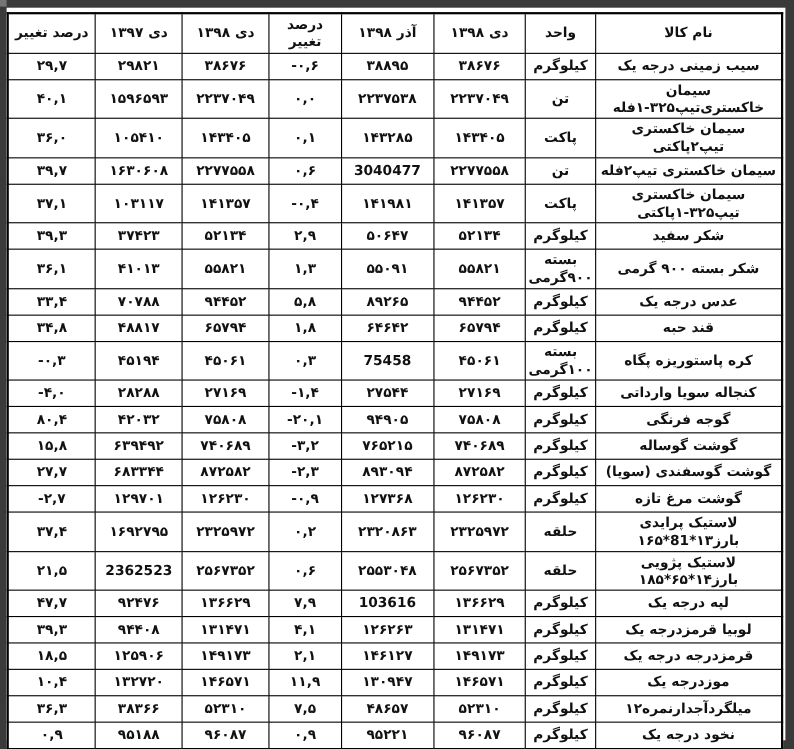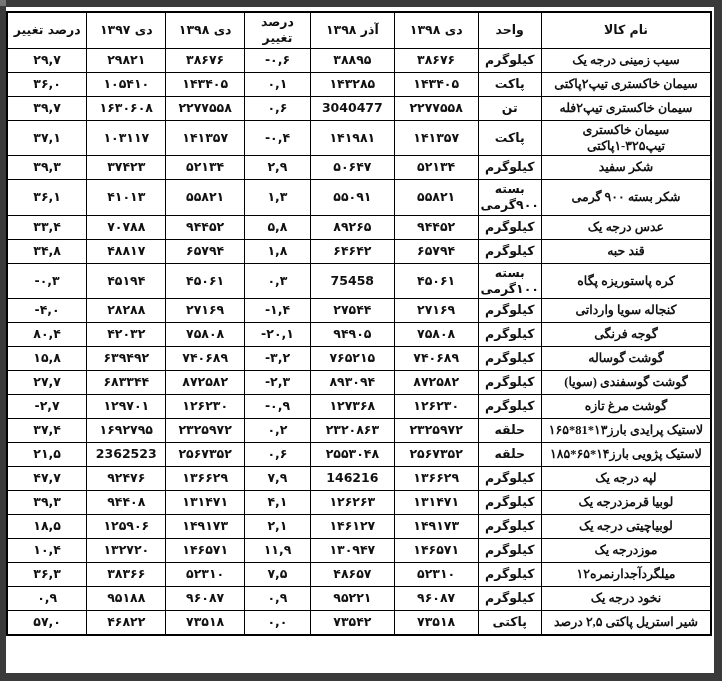--- a/index.html
+++ b/index.html
@@ -55,21 +55,21 @@
   
   .col-name   { width: 170px; }
   .col-unit   { width: 62px;  }
   .col-dey98a { width: 84px;  }
   .col-azar98 { width: 84px;  }
   .col-chgm   { width: 66px;  }
   .col-dey98b { width: 79px;  }
   .col-dey97  { width: 79px;  }
   .col-chgy   { width: 80px;  }
 
-  td.name-cell { direction: rtl; font-family: Liberation Serif, serif; }
+  td.name-cell { direction: rtl; }
   td.unit-cell { direction: rtl; }
   td.num-cell  { direction: ltr; } 
 </style>
 </head>
 <body>
 
 <div class="viewer-frame">
   <div class="corner-notch"></div>
   <div class="page">
     <table class="price-table">
@@ -100,20 +100,30 @@
             <td class="name-cell">سیب زمینی درجه یک</td>
             <td class="unit-cell">کیلوگرم</td>
             <td class="num-cell">۳۸۶۷۶</td>
             <td class="num-cell">۳۸۸۹۵</td>
             <td class="num-cell">-۰,۶</td>
             <td class="num-cell">۳۸۶۷۶</td>
             <td class="num-cell">۲۹۸۲۱</td>
             <td class="num-cell">۲۹,۷</td>
           </tr>
           <tr>
+            <td class="name-cell">سیمان خاکستری‌تیپ۳۲۵-۱فله</td>
+            <td class="unit-cell">تن</td>
+            <td class="num-cell">۲۲۳۷۰۴۹</td>
+            <td class="num-cell">۲۲۳۷۵۳۸</td>
+            <td class="num-cell">۰,۰</td>
+            <td class="num-cell">۲۲۳۷۰۴۹</td>
+            <td class="num-cell">۱۵۹۶۵۹۳</td>
+            <td class="num-cell">۴۰,۱</td>
+          </tr>
+          <tr>
             <td class="name-cell">سیمان خاکستری تیپ۲پاکتی</td>
             <td class="unit-cell">پاکت</td>
             <td class="num-cell">۱۴۳۴۰۵</td>
             <td class="num-cell">۱۴۳۲۸۵</td>
             <td class="num-cell">۰,۱</td>
             <td class="num-cell">۱۴۳۴۰۵</td>
             <td class="num-cell">۱۰۵۴۱۰</td>
             <td class="num-cell">۳۶,۰</td>
           </tr>
           <tr>
@@ -253,38 +263,38 @@
             <td class="num-cell">۲۵۵۳۰۴۸</td>
             <td class="num-cell">۰,۶</td>
             <td class="num-cell">۲۵۶۷۳۵۲</td>
             <td class="num-cell">2362523</td>
             <td class="num-cell">۲۱,۵</td>
           </tr>
           <tr>
             <td class="name-cell">لپه درجه یک</td>
             <td class="unit-cell">کیلوگرم</td>
             <td class="num-cell">۱۳۶۶۲۹</td>
-            <td class="num-cell">146216</td>
+            <td class="num-cell">103616</td>
             <td class="num-cell">۷,۹</td>
             <td class="num-cell">۱۳۶۶۲۹</td>
             <td class="num-cell">۹۲۴۷۶</td>
             <td class="num-cell">۴۷,۷</td>
           </tr>
           <tr>
             <td class="name-cell">لوبیا قرمزدرجه یک</td>
             <td class="unit-cell">کیلوگرم</td>
             <td class="num-cell">۱۳۱۴۷۱</td>
             <td class="num-cell">۱۲۶۲۶۳</td>
             <td class="num-cell">۴,۱</td>
             <td class="num-cell">۱۳۱۴۷۱</td>
             <td class="num-cell">۹۴۴۰۸</td>
             <td class="num-cell">۳۹,۳</td>
           </tr>
           <tr>
-            <td class="name-cell">لوبیاچیتی درجه یک</td>
+            <td class="name-cell">قرمزدرجه درجه یک</td>
             <td class="unit-cell">کیلوگرم</td>
             <td class="num-cell">۱۴۹۱۷۳</td>
             <td class="num-cell">۱۴۶۱۲۷</td>
             <td class="num-cell">۲,۱</td>
             <td class="num-cell">۱۴۹۱۷۳</td>
             <td class="num-cell">۱۲۵۹۰۶</td>
             <td class="num-cell">۱۸,۵</td>
           </tr>
           <tr>
             <td class="name-cell">موزدرجه یک</td>

